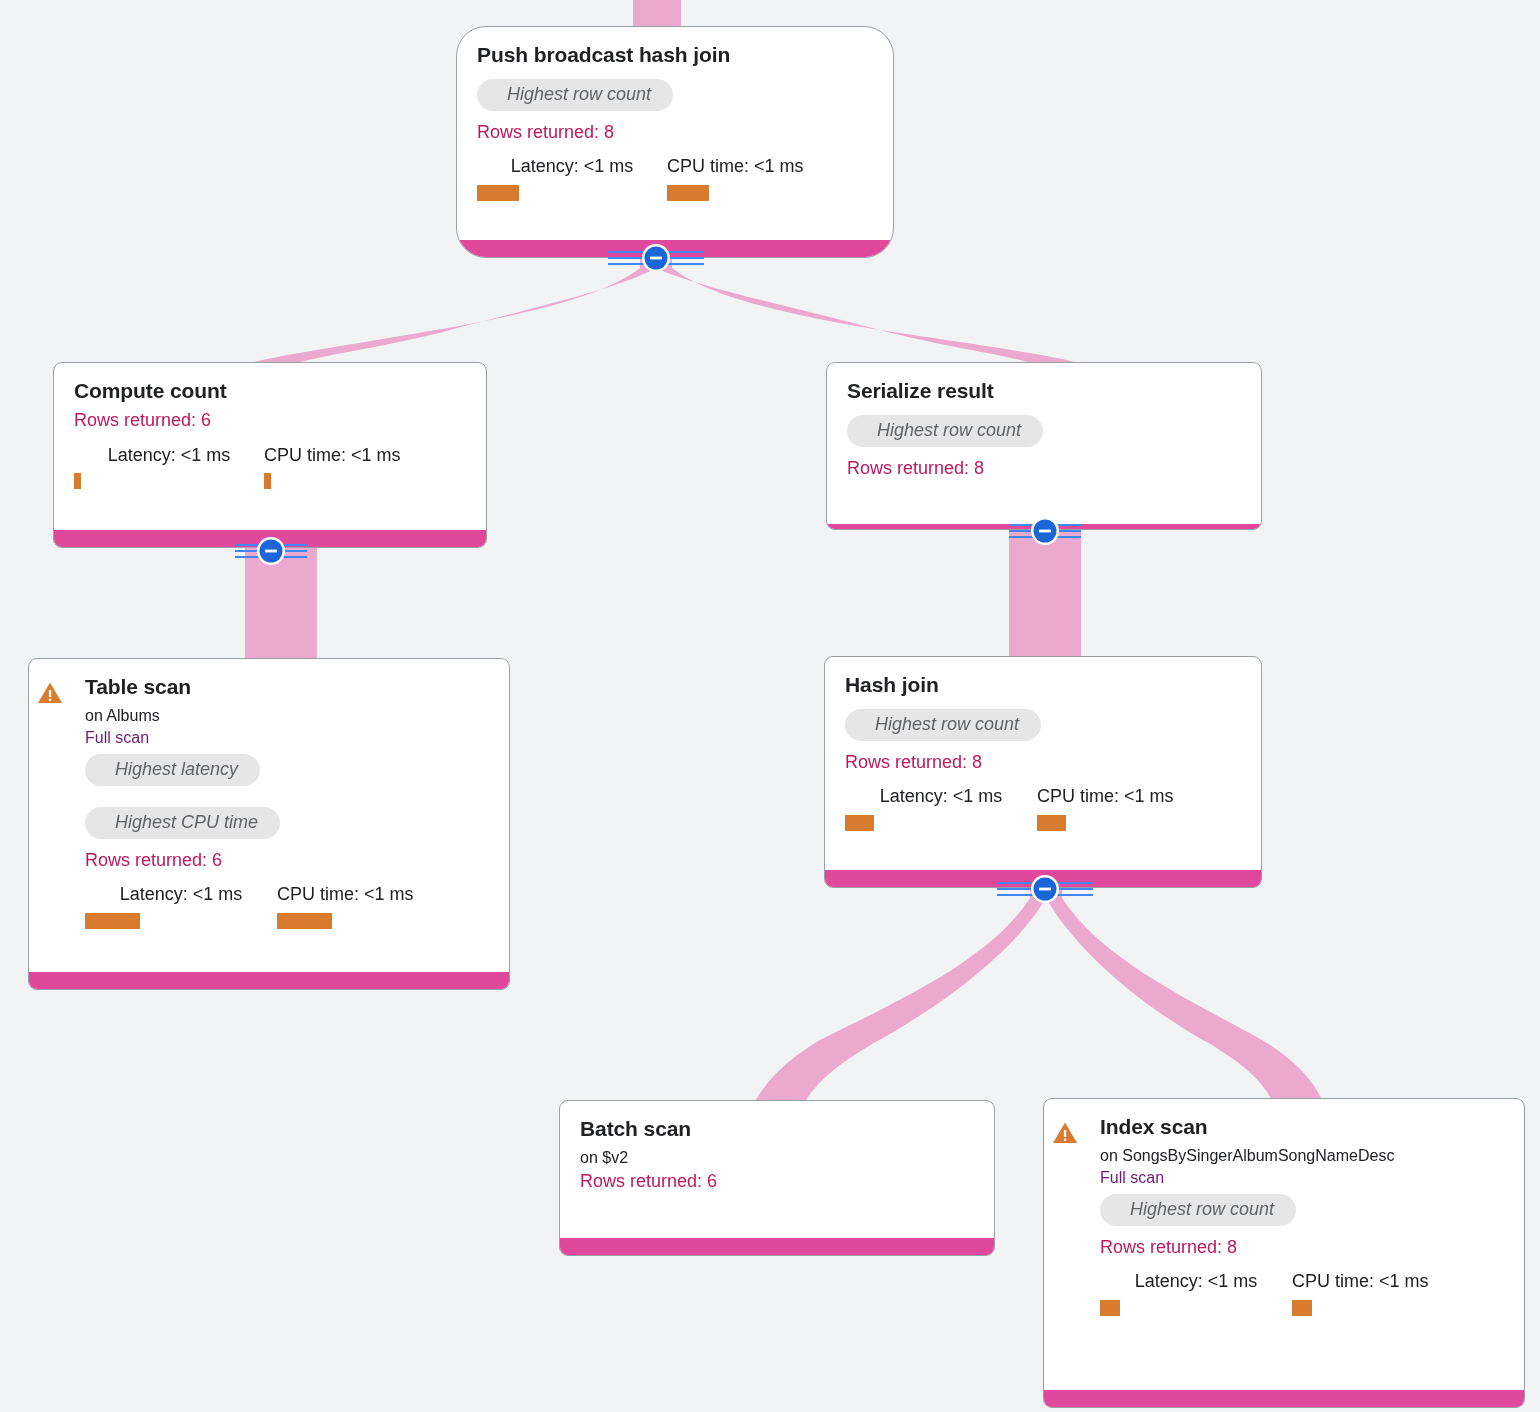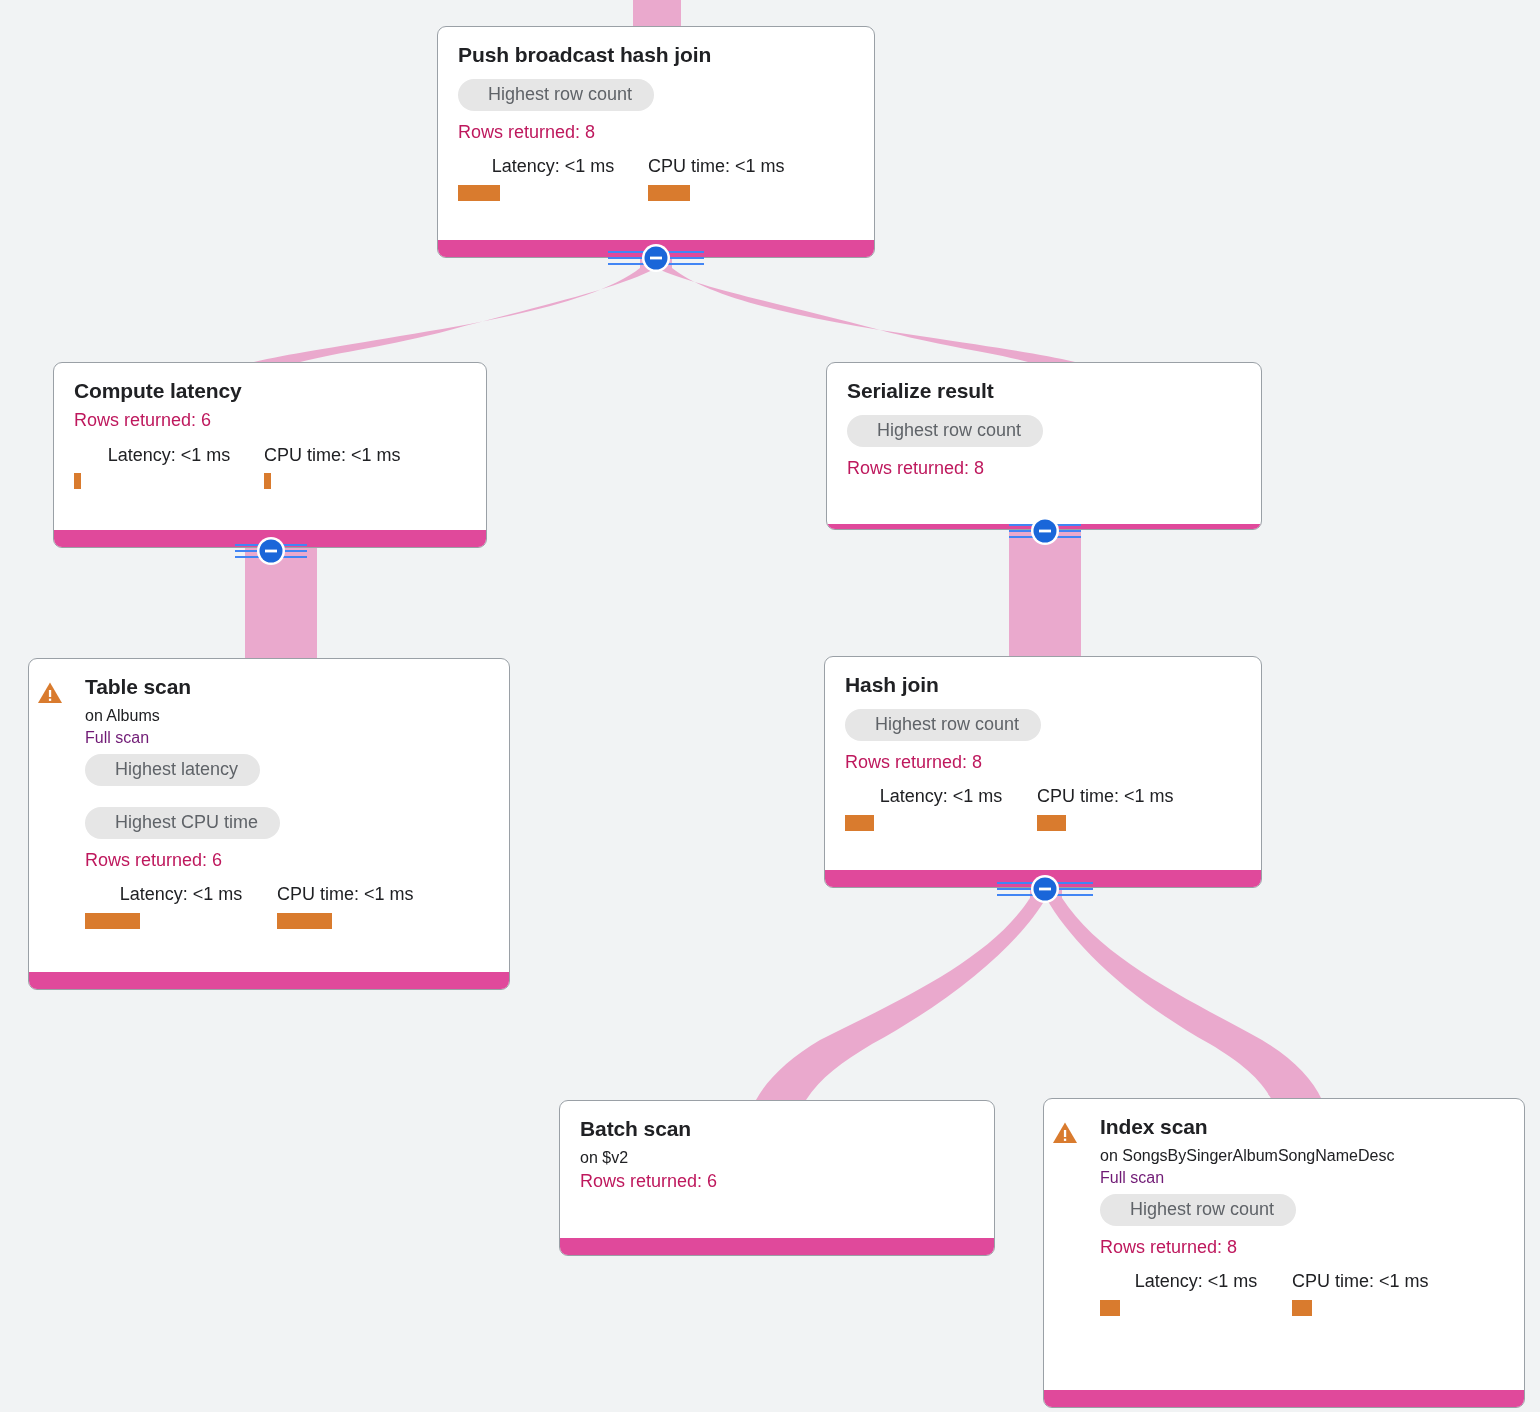--- a/index.html
+++ b/index.html
@@ -69,21 +69,21 @@
     display: inline-block;
     background: #e6e6e6;
     color: #5f6368;
     font-size: 18px;
     border-radius: 16px;
     padding: 5px 22px 6px 30px;
     margin: 6px 0 5px 0;
     line-height: 1.15;
     align-self: flex-start;
   }
-  .badge-wrap { display: flex; flex-direction: column; align-items: flex-start; }
+  .badge-wrap { display: flex; flex-direction: column; align-items: flex-start; font-style: italic; }
   .rows {
     font-size: 18px;
     color: #be185d;
     margin-top: 5px;
     line-height: 1.3;
   }
   .metrics {
     display: flex;
     margin-top: 12px;
   }
@@ -139,21 +139,21 @@
 
     <path d="M 1030 886 L 1030 898 C 990 960 900 1000 820 1040 C 790 1058 768 1078 756 1100
              L 806 1100 C 820 1078 842 1062 872 1044 C 960 996 1022 940 1046 898 Z" fill="#eaa9cd"></path>
     <polygon points="760,1094 796,1094 778,1112" fill="#eaa9cd"></polygon>
 
     <path d="M 1062 886 L 1062 898 C 1102 960 1190 1000 1262 1040 C 1292 1058 1312 1078 1322 1100
              L 1272 1100 C 1260 1078 1240 1062 1210 1044 C 1124 996 1070 940 1046 898 Z" fill="#eaa9cd"></path>
     <polygon points="1268,1094 1304,1094 1286,1112" fill="#eaa9cd"></polygon>
   </svg>
 
-  <div class="node" style="left:437px; top:26px; width:438px; height:232px;">
+  <div class="node" style="left:456px; top:26px; width:438px; height:232px;border-radius:30px;">
     <div class="node-body">
       <div class="node-content">
         <div class="node-title">Push broadcast hash join</div>
         <div class="badge-wrap">
           <span class="badge">Highest row count</span>
         </div>
         <div class="rows">Rows returned: 8</div>
         <div class="metrics">
           <div class="metric" style="width:190px;">
             <div class="metric-label">Latency: &lt;1 ms</div>
@@ -178,21 +178,21 @@
       </g>
       <circle cx="48" cy="15" r="14" fill="#ffffff"></circle>
       <circle cx="48" cy="15" r="11.5" fill="#1a66d9"></circle>
       <rect x="42" y="13.6" width="12" height="2.8" fill="#ffffff"></rect>
     </svg>
   </div>
 
   <div class="node" style="left:53px; top:362px; width:434px; height:186px;">
     <div class="node-body">
       <div class="node-content">
-        <div class="node-title">Compute latency</div>
+        <div class="node-title">Compute count</div>
         <div class="rows" style="margin-top:2px;">Rows returned: 6</div>
         <div class="metrics">
           <div class="metric" style="width:190px;">
             <div class="metric-label">Latency: &lt;1 ms</div>
             <div class="metric-bar" style="width:7px;"></div>
           </div>
           <div class="metric">
             <div class="metric-label">CPU time: &lt;1 ms</div>
             <div class="metric-bar" style="width:7px;"></div>
           </div>

